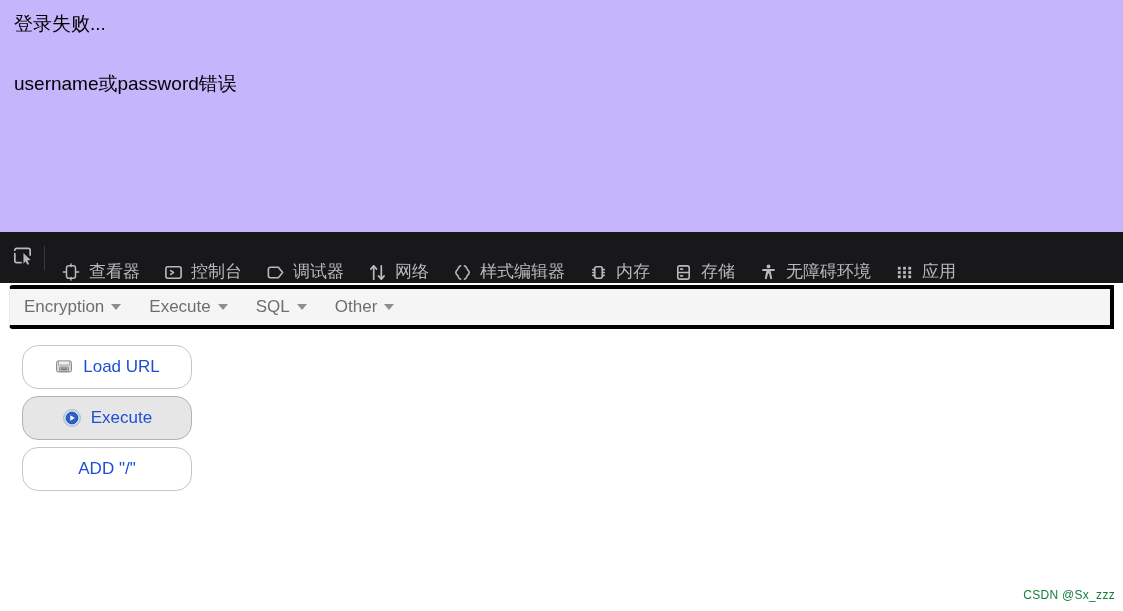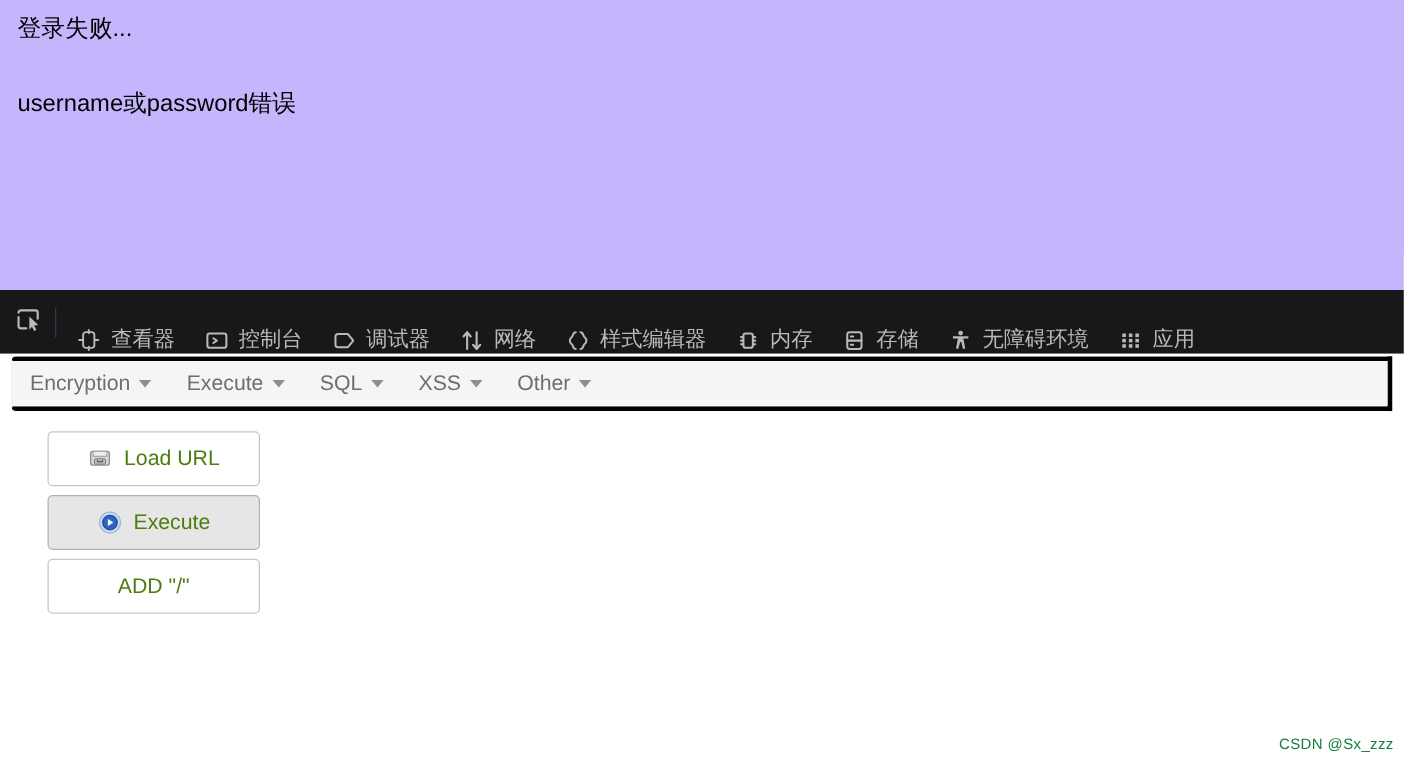--- a/index.html
+++ b/index.html
@@ -61,23 +61,23 @@
     width:0;height:0;border-left:5px solid transparent;border-right:5px solid transparent;
     border-top:6px solid #8b8f94;display:inline-block;
   }
 
   
   #hackbar-buttons{
     position:absolute;left:22px;top:62px;width:170px;
   }
   .hb-button{
     width:170px;height:44px;margin-bottom:7px;
-    border:1px solid #c6c6c6;border-radius:4px;background:#ffffff;
+    border:1px solid #c6c6c6;border-radius:16px;background:#ffffff;
     display:flex;align-items:center;justify-content:center;gap:9px;
-    font-size:17px;color:#4d7c0f;box-sizing:border-box;margin-left:16px;
+    font-size:17px;color:#1d4ed8;box-sizing:border-box;
   }
   .hb-button.pressed{background:#e6e6e6;border-color:#b3b3b3;}
   .hb-icon{width:20px;height:20px;flex:0 0 auto;display:block;}
 
   
   #watermark{
     position:absolute;right:8px;top:588px;
     font-size:12px;color:#15803d;letter-spacing:.3px;white-space:nowrap;
   }
 </style>
@@ -209,24 +209,20 @@
     </div>
     <div class="menu-item">
       <span>Execute</span>
       <span class="caret"></span>
     </div>
     <div class="menu-item">
       <span>SQL</span>
       <span class="caret"></span>
     </div>
     <div class="menu-item">
-      <span>XSS</span>
-      <span class="caret"></span>
-    </div>
-    <div class="menu-item">
       <span>Other</span>
       <span class="caret"></span>
     </div>
   </div>
 
   <div id="hackbar-buttons">
 
     <div class="hb-button">
       <span class="hb-icon">
         <svg width="20" height="20" viewBox="0 0 20 20">

